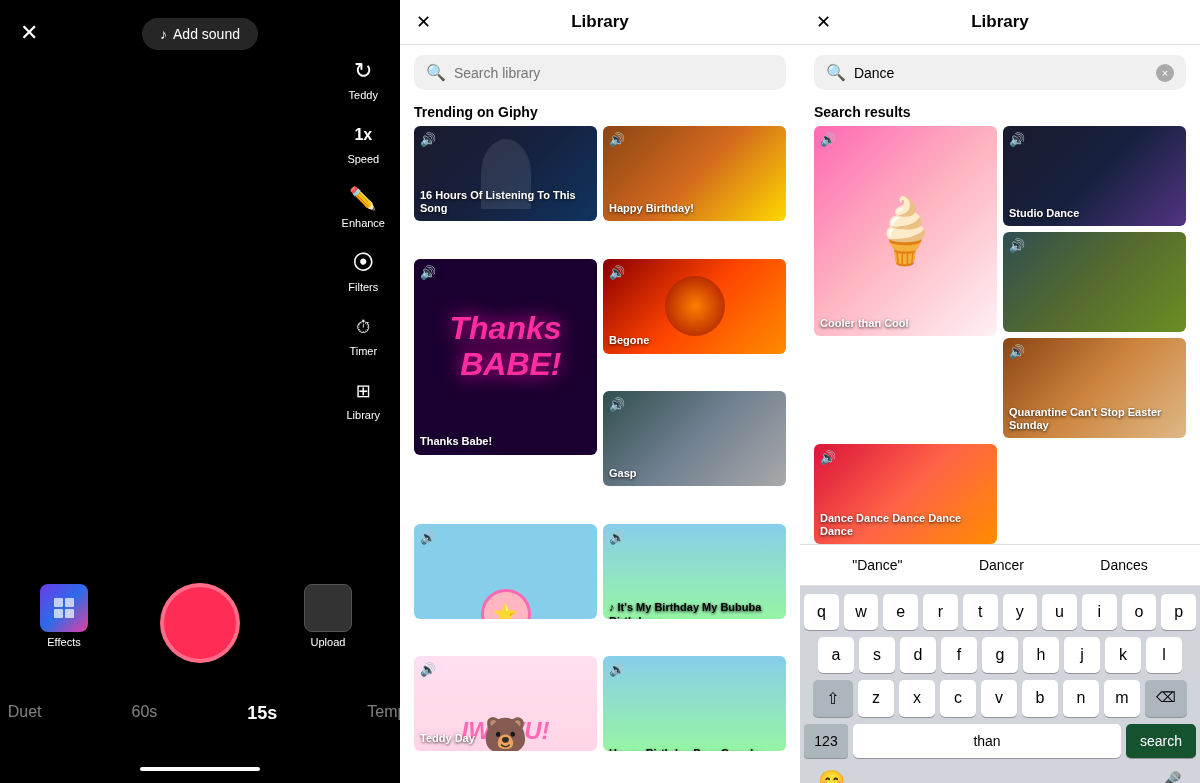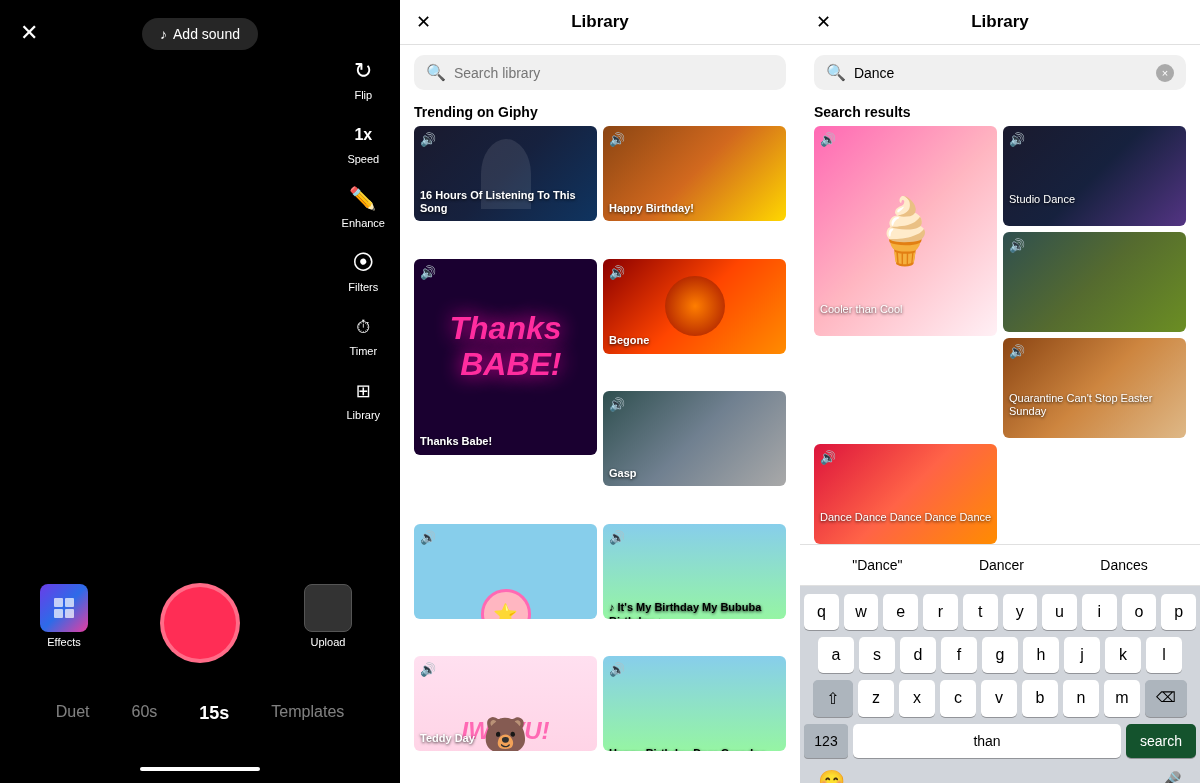--- a/index.html
+++ b/index.html
@@ -150,20 +150,21 @@
       display: flex;
       justify-content: center;
       gap: 30px;
     }
 
     .tab-item {
       color: rgba(255,255,255,0.5);
       font-size: 16px;
       cursor: pointer;
       padding: 4px 6px;
+      margin-left: 48px;
     }
 
     .tab-item.active {
       color: #fff;
       font-weight: 700;
       font-size: 18px;
     }
 
     .bottom-bar {
       position: absolute;
@@ -385,25 +386,25 @@
     }
 
     .r-icecream { background: linear-gradient(135deg, #ff69b4, #ffb6c1, #fff0f5); }
     .r-studio { background: linear-gradient(135deg, #1a1a2e, #16213e, #533483); }
     .r-dance-kids { background: linear-gradient(135deg, #2F4F4F, #556B2F, #6B8E23); }
     .r-quarantine { background: linear-gradient(135deg, #8B4513, #CD853F, #DEB887); }
     .r-dance2 { background: linear-gradient(135deg, #DC143C, #FF6347, #FF8C00); }
 
     .result-label {
       position: absolute;
-      bottom: 20px;
+      bottom: 6px;
       left: 6px;
       color: #fff;
       font-size: 11px;
-      font-weight: 400;
+      font-weight: 700;
       text-shadow: 0 1px 3px rgba(0,0,0,0.8);
       line-height: 1.2;
     }
 
     
     .search-suggestions {
       display: flex;
       justify-content: space-around;
       padding: 8px 14px;
       border-top: 1px solid #e0e0e0;
@@ -528,21 +529,21 @@
   <span class="close-btn-left">✕</span>
 
   <button class="add-sound-btn">
     <span>♪</span>
     <span>Add sound</span>
   </button>
 
   <div class="right-tools">
     <div class="tool-item">
       <div class="tool-icon">↻</div>
-      <span>Flip</span>
+      <span>Teddy</span>
     </div>
     <div class="tool-item">
       <div class="tool-icon" style="font-size:16px;font-weight:700;">1x</div>
       <span>Speed</span>
     </div>
     <div class="tool-item">
       <div class="tool-icon">✏️</div>
       <span>Enhance</span>
     </div>
     <div class="tool-item">

